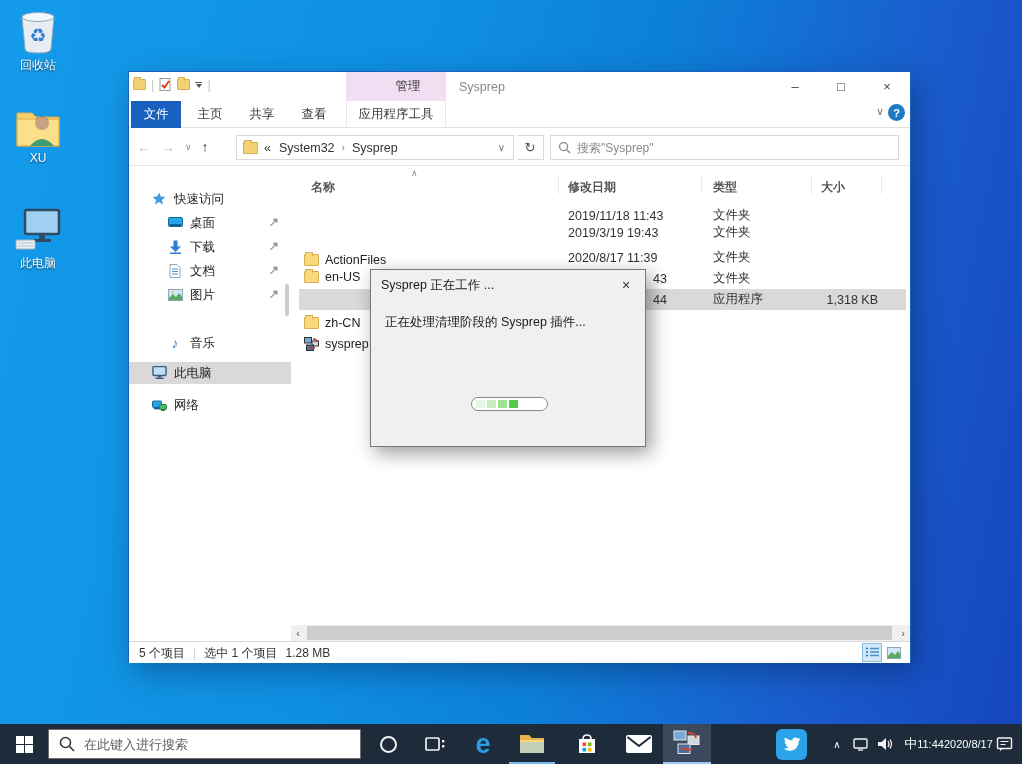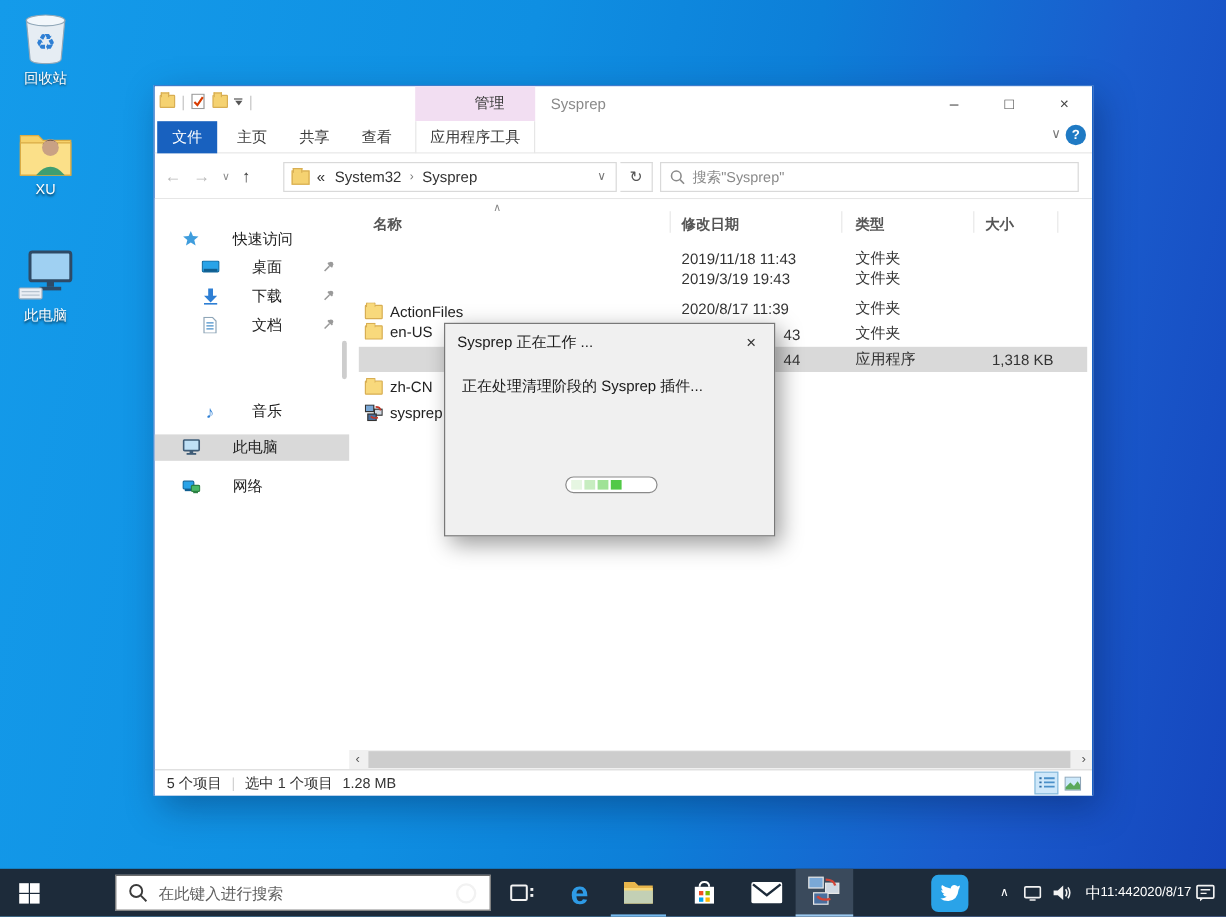--- a/index.html
+++ b/index.html
@@ -68,21 +68,21 @@
     display:flex; align-items:center; padding:0 7px; gap:6px; background:#fff; }
   .searchbox input { border:none; outline:none; flex:1; font-size:12px; color:#333;
     font-family:"Liberation Sans","DejaVu Sans",sans-serif; }
   .searchbox input::placeholder { color:#8a8a8a; }
 
   .wbody { position:absolute; left:0; top:94px; width:781px; height:459px; background:#fff; }
 
   
   .sidebar { position:absolute; left:0; top:0; width:162px; height:100%; background:#fff; }
   .srow { position:absolute; left:0; width:162px; height:22px; display:flex; align-items:center;
-    font-size:12.5px; color:#222; cursor:pointer;gap:20px; }
+    font-size:12.5px; color:#222; cursor:pointer; }
   .srow .sicon { width:16px; height:16px; margin-right:7px; display:flex; align-items:center; justify-content:center; }
   .srow.lvl0 { padding-left:22px; }
   .srow.lvl1 { padding-left:38px; }
   .srow.sel { background:#d9d9d9; }
   .srow .pin { margin-left:auto; margin-right:12px; }
   .sscroll { position:absolute; right:2px; top:118px; width:4px; height:32px; background:#cdcdcd; border-radius:2px; }
 
   
   .filelist { position:absolute; left:162px; top:0; width:619px; height:100%; }
   .cols { position:absolute; left:8px; top:8px; width:600px; height:22px; font-size:12px; color:#555; }
@@ -128,21 +128,21 @@
   .pblock { width:9px; height:8px; }
   .pb1 { background:#e6f6e2; } .pb2 { background:#c7edc0; } .pb3 { background:#9fe296; } .pb4 { background:#52c947; }
 
   
   .taskbar { position:absolute; left:0; top:724px; width:1022px; height:40px; background:#1d2b3a; z-index:30; }
   .tb-btn { position:absolute; top:0; height:40px; display:flex; align-items:center; justify-content:center; cursor:pointer; }
   .startbtn { left:0; width:48px; }
   .winlogo { display:grid; grid-template-columns:8px 8px; grid-template-rows:8px 8px; gap:1px; }
   .winlogo span { background:#fff; }
   .tb-search { position:absolute; left:48px; top:5px; width:313px; height:30px; background:#fff;
-    border:1px solid #6d6d6d; display:flex; align-items:center; padding:12px 10px; gap:9px;margin-left:48px; }
+    border:1px solid #6d6d6d; display:flex; align-items:center; padding:12px 10px; gap:9px; }
   .tb-search input { border:none; outline:none; flex:1; font-size:13px; color:#333; background:transparent;
     font-family:"Liberation Sans","DejaVu Sans",sans-serif; }
   .tb-search input::placeholder { color:#5f5f5f; }
   .tb-cortana { left:366px; width:44px; }
   .cortana-ring { width:17px; height:17px; border:2px solid #f2f2f2; border-radius:50%; }
   .tb-taskview { left:413px; width:44px; }
   .tb-edge { left:461px; width:44px; }
   .edge-e { color:#2e9be6; font-size:27px; font-weight:bold; line-height:1; }
   .tb-explorer { left:509px; width:46px; border-bottom:2px solid #76b9ed; }
   .tb-store { left:564px; width:46px; }
@@ -306,20 +306,36 @@
               </svg>
           </span>
           <span class="slabel">文档</span>
           <span class="pin">
             <svg width="10" height="10" viewBox="0 0 10 10">
                 <circle cx="6.8" cy="3.2" r="2" fill="#9a9a9a"></circle>
                 <path d="M4.3 2 l3.7 3.7 M5.5 4.8 L1.5 8.8" stroke="#9a9a9a" stroke-width="1.3"></path>
               </svg>
           </span>
         </div>
+        <div class="srow lvl1" style="top:118px">
+          <span class="sicon">
+            <svg width="15" height="12" viewBox="0 0 15 12">
+                <rect x="0.5" y="0.5" width="14" height="11" fill="#cde9fb" stroke="#8fa6b8"></rect>
+                <path d="M1 9 L5 5 L8 8 L11 4 L14 8 V11 H1 Z" fill="#5aa95c"></path>
+                <circle cx="4.5" cy="3.5" r="1.3" fill="#f4c14d"></circle>
+              </svg>
+          </span>
+          <span class="slabel">图片</span>
+          <span class="pin">
+            <svg width="10" height="10" viewBox="0 0 10 10">
+                <circle cx="6.8" cy="3.2" r="2" fill="#9a9a9a"></circle>
+                <path d="M4.3 2 l3.7 3.7 M5.5 4.8 L1.5 8.8" stroke="#9a9a9a" stroke-width="1.3"></path>
+              </svg>
+          </span>
+        </div>
         <div class="srow lvl1" style="top:166px">
           <span class="sicon" style="color:#2e7fd4;font-size:14px;">♪</span>
           <span class="slabel">音乐</span>
         </div>
         <div class="srow lvl0 sel" style="top:196px">
           <span class="sicon">
             <svg width="15" height="14" viewBox="0 0 15 14">
                 <rect x="1" y="0.5" width="13" height="9" rx="1" fill="#bfe0f6" stroke="#3f5c77" stroke-width="1.4"></rect>
                 <rect x="6" y="9.5" width="3" height="2" fill="#3f5c77"></rect>
                 <rect x="3.5" y="11.5" width="8" height="1.5" fill="#3f5c77"></rect>

